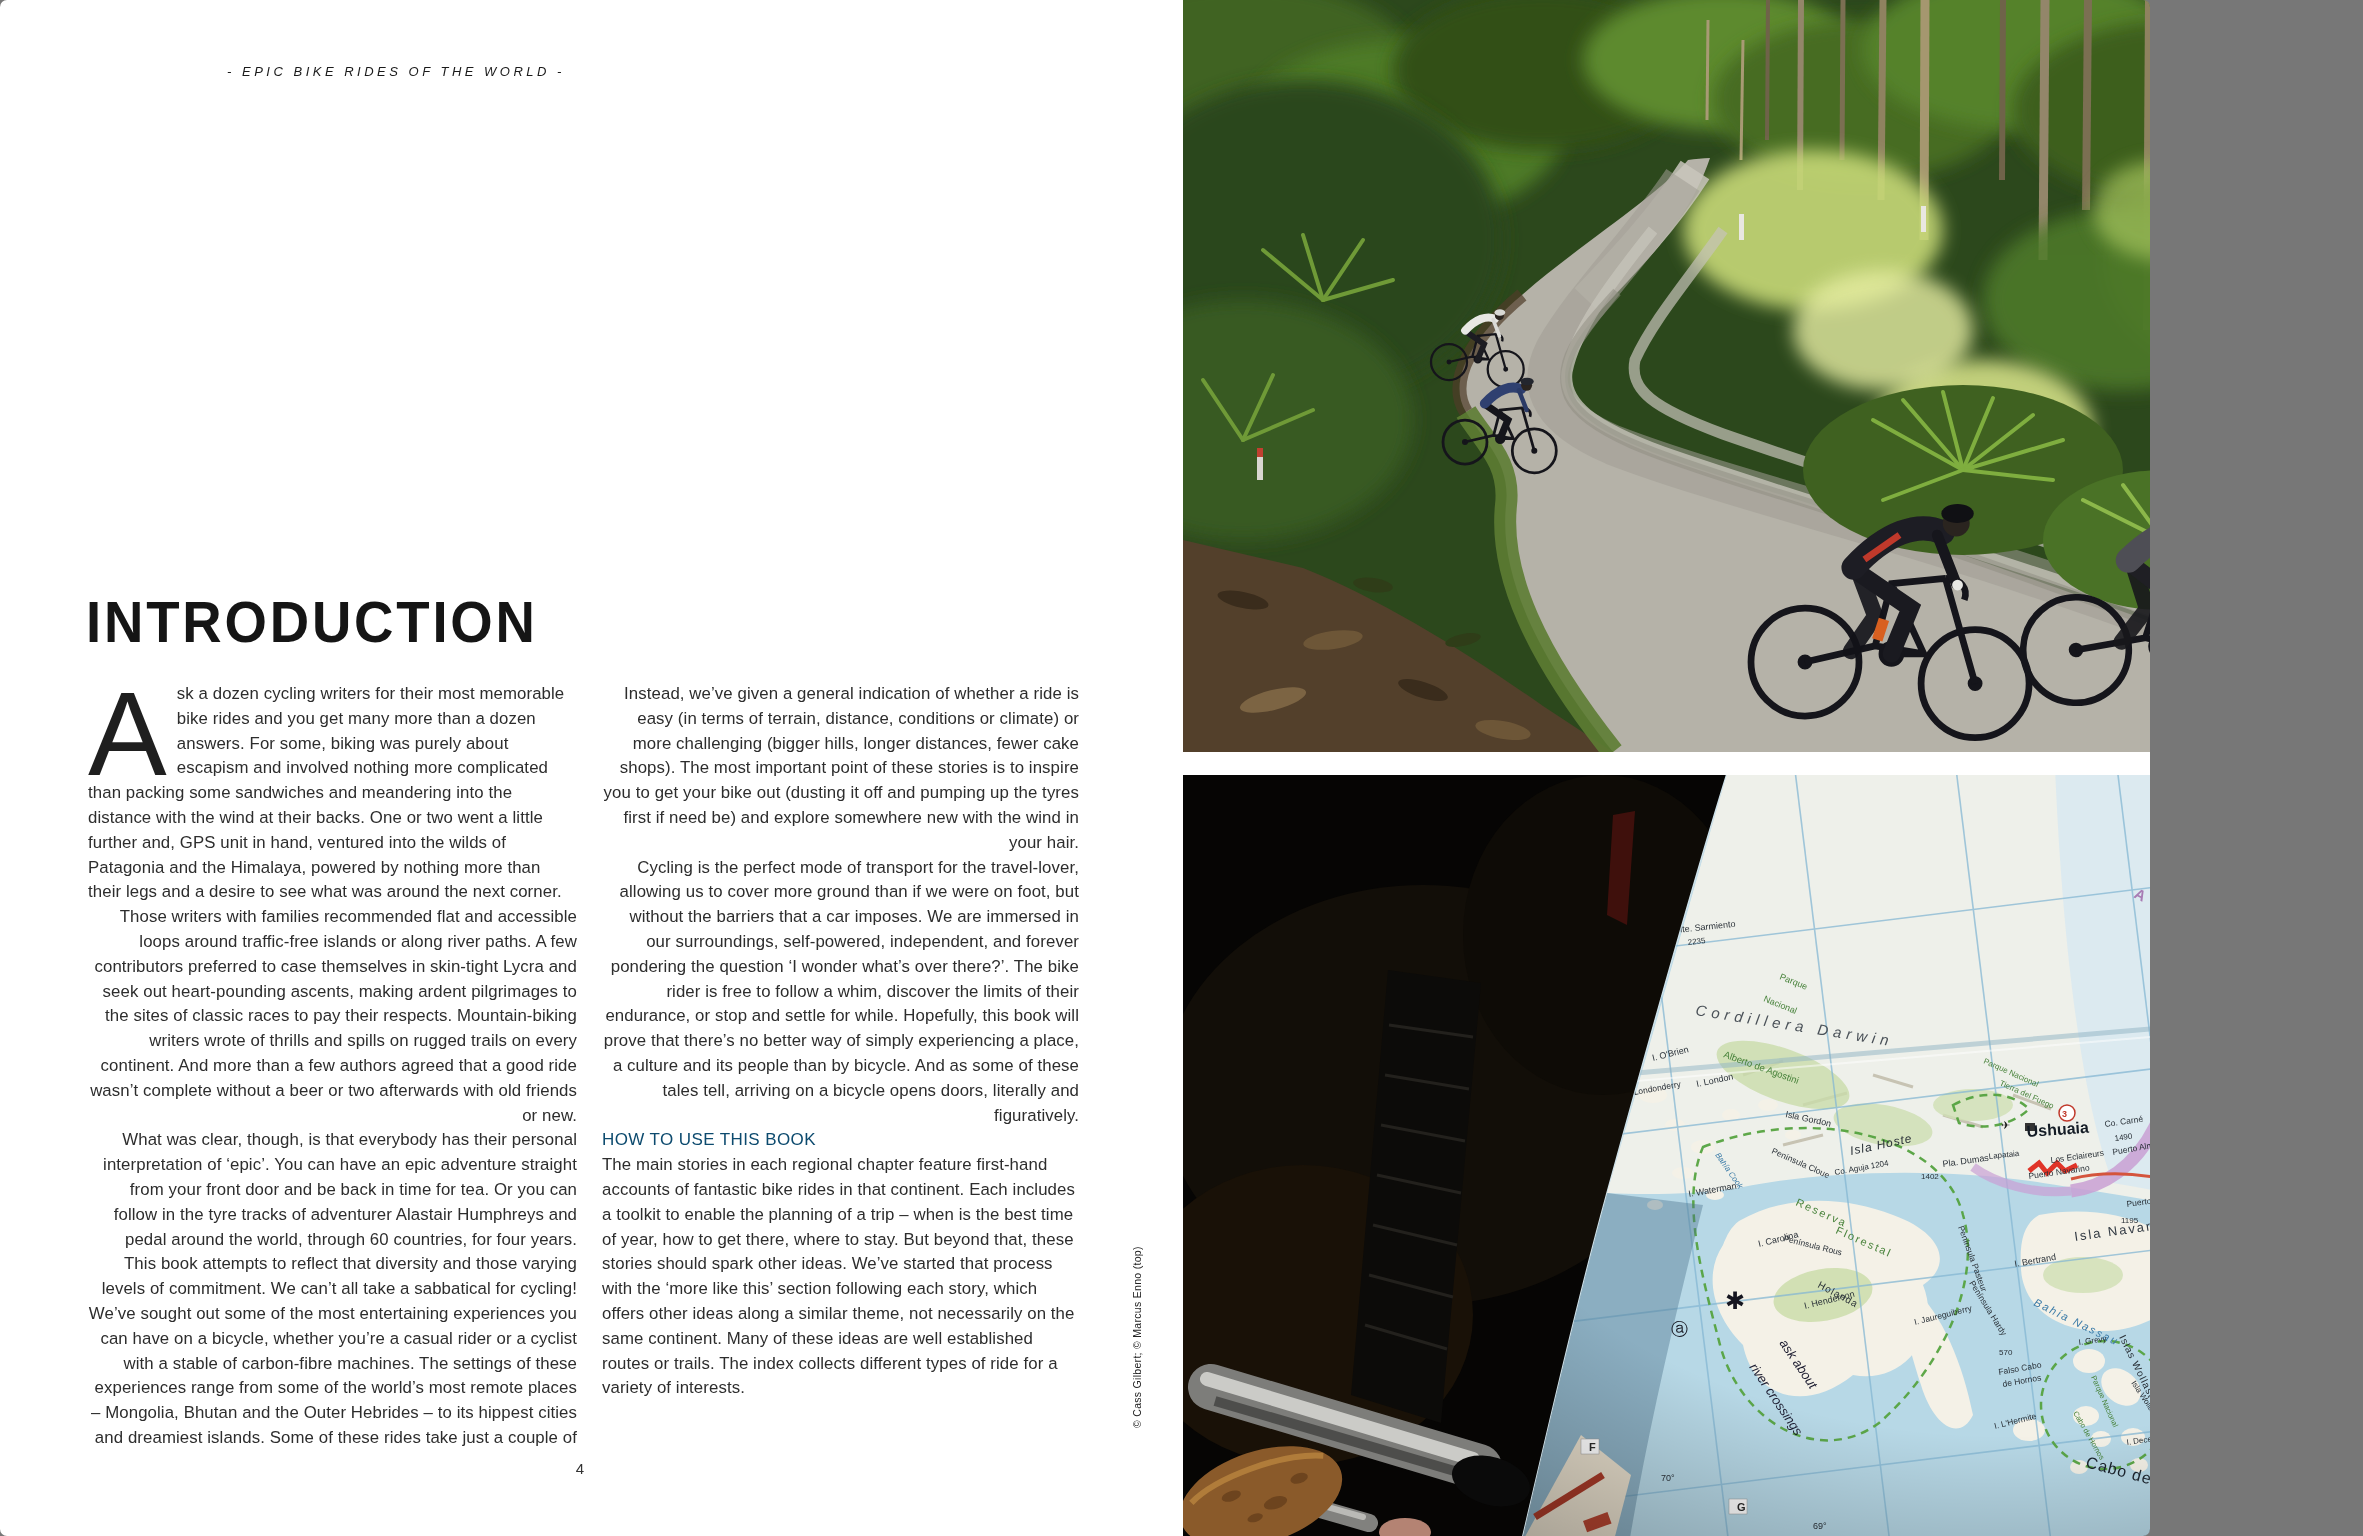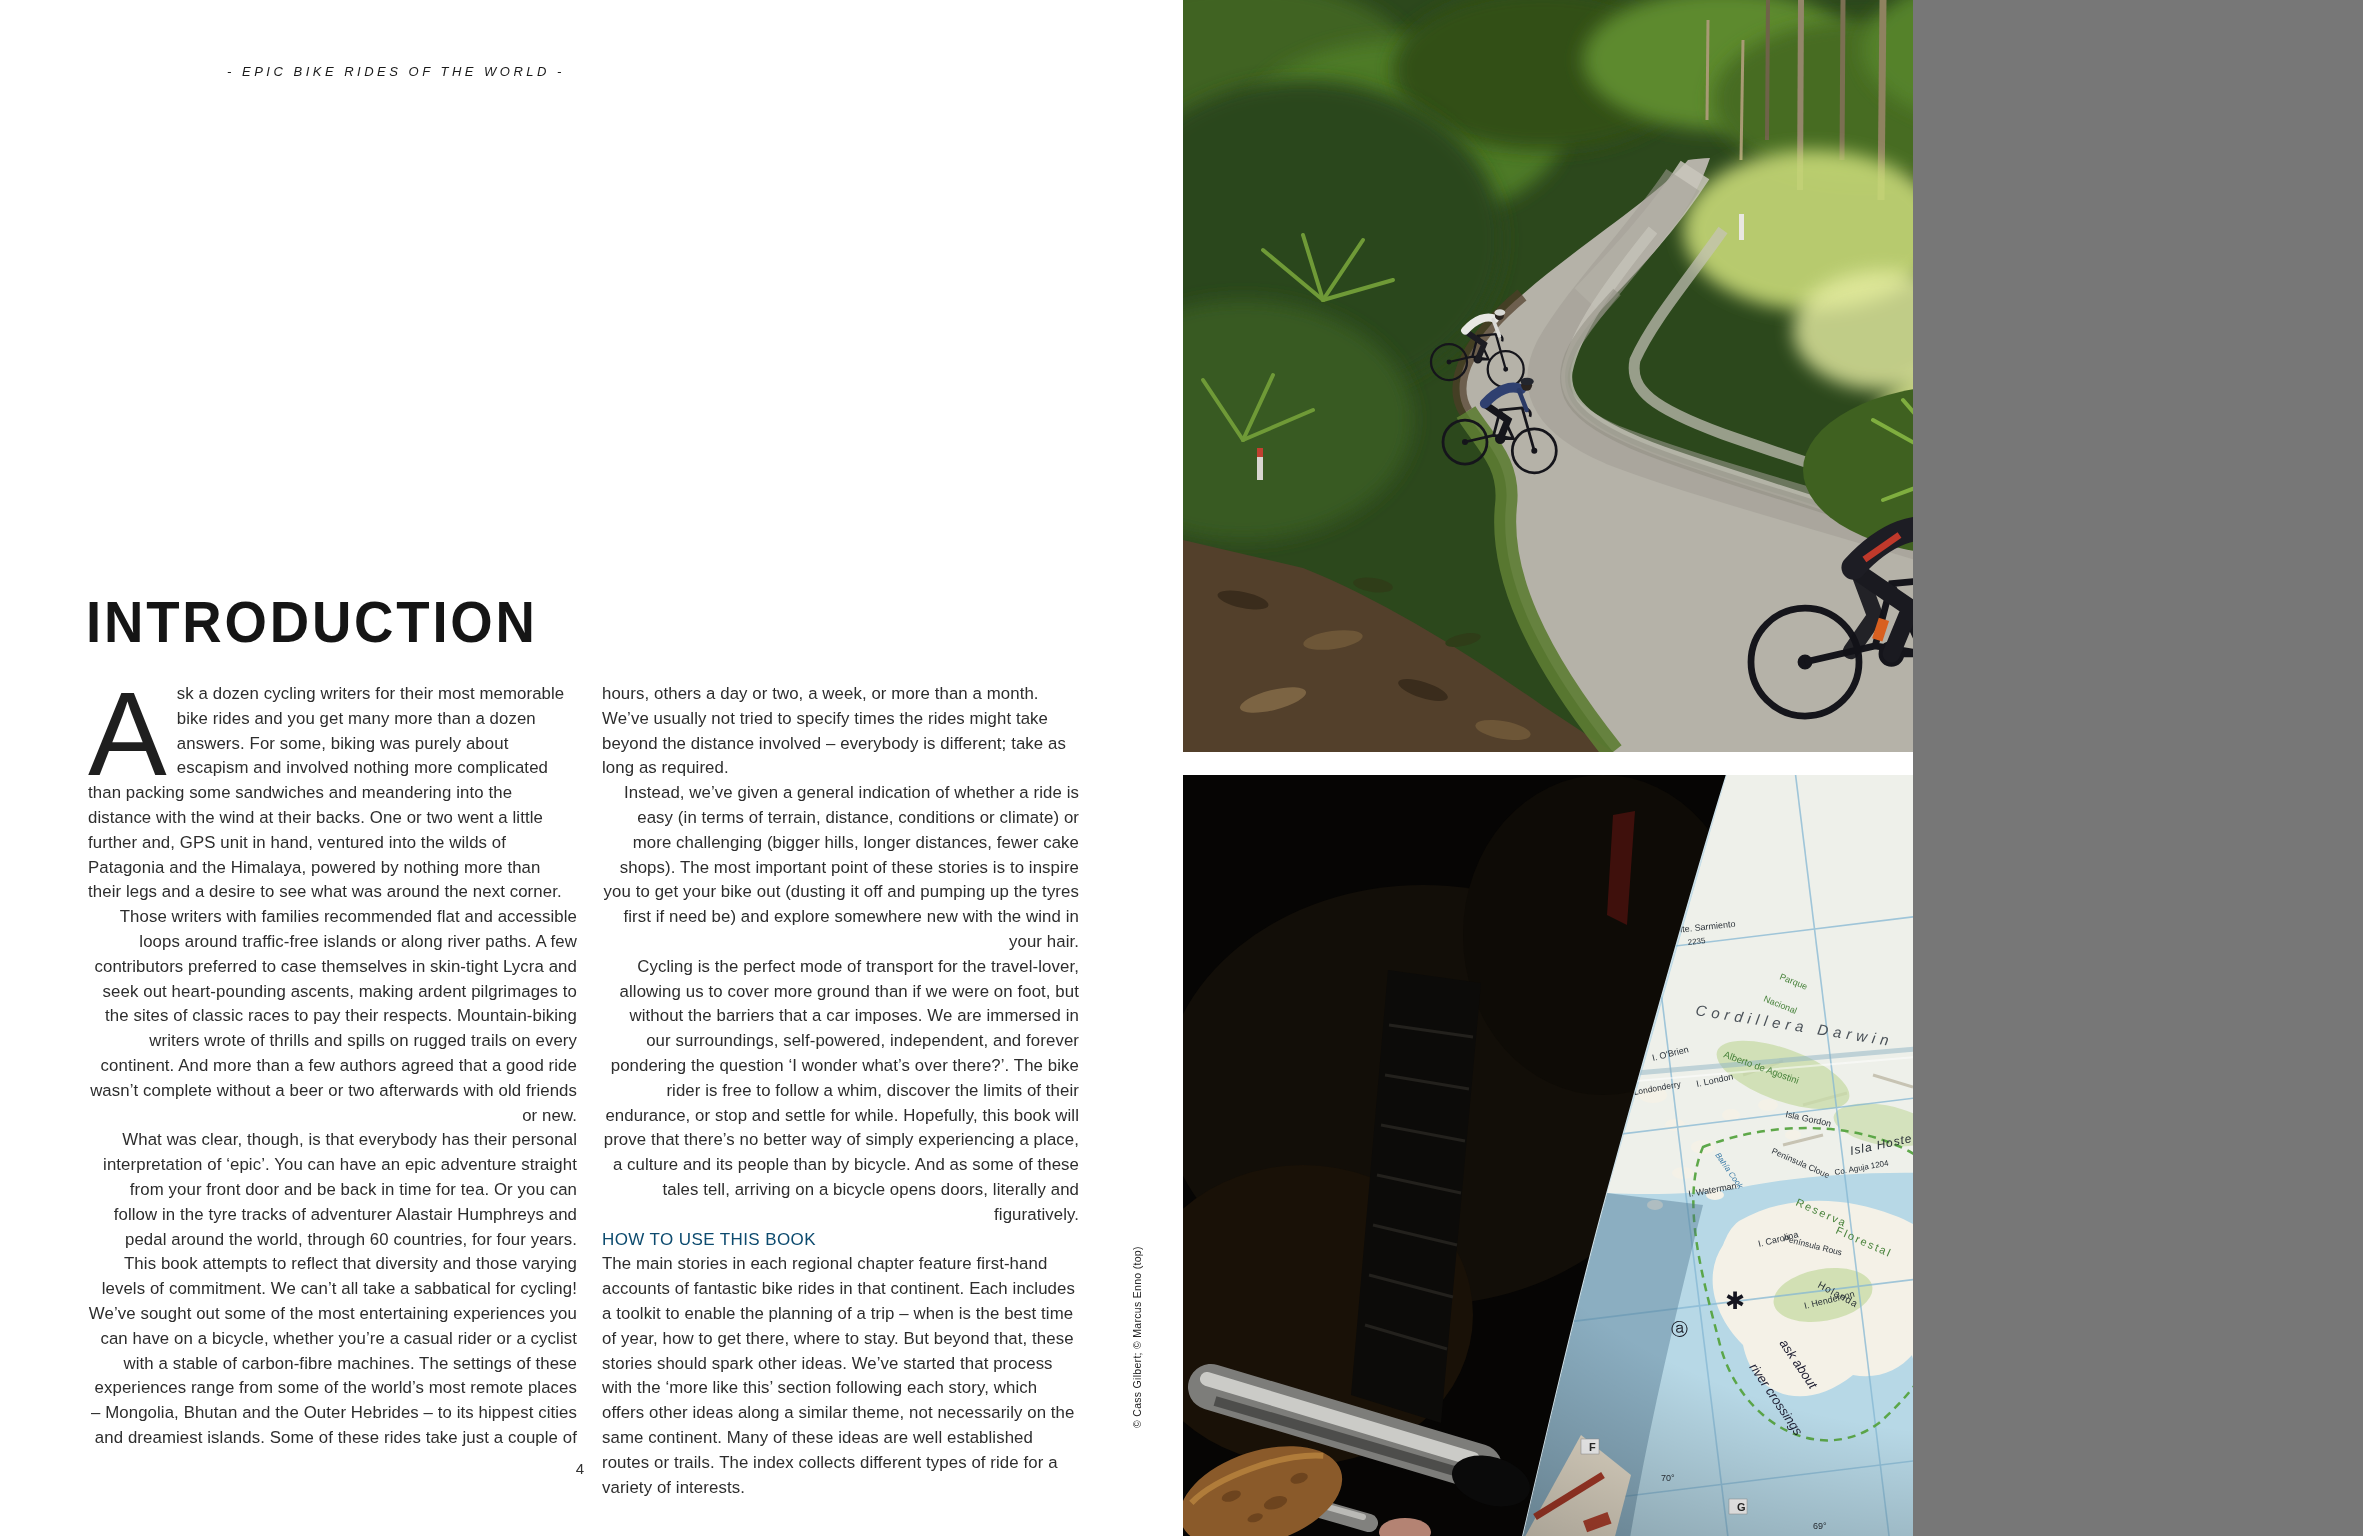--- a/index.html
+++ b/index.html
@@ -1,17 +1,17 @@
 <!DOCTYPE html>
 <html><head>
 <meta charset="utf-8">
 <style>
   html,body{margin:0;padding:0;background:#777;}
-  #page{position:relative;width:1913px;height:1536px;background:#ffffff;overflow:hidden;
-        font-family:"Liberation Sans",sans-serif;color:#2d2d2d;}
+  #page{position:relative;width:2150px;height:1536px;background:#ffffff;overflow:hidden;
+        font-family:"Liberation Sans",sans-serif;color:#2d2d2d;border-radius:7px;}
   .hdr{position:absolute;left:90px;top:64px;width:612px;text-align:center;font-size:13px;
        font-style:italic;letter-spacing:3.5px;color:#1a1a1a;white-space:nowrap;}
   .title{position:absolute;left:86px;top:588px;font-size:58px;font-weight:bold;letter-spacing:3px;
          color:#151515;transform:scaleX(.94);transform-origin:left top;white-space:nowrap;}
   .col{position:absolute;top:682px;font-size:16.8px;line-height:24.8px;letter-spacing:.1px;color:#2d2d2d;}
   #col1{left:88px;width:489px;}
   #col2{left:602px;width:477px;}
   .col p{margin:0;}
   .ind{text-indent:22px;text-align:right;}
   .dropcap{float:left;font-size:118px;line-height:92px;margin:6px 10px 0 0;color:#1f1f1f;font-weight:400;}
@@ -33,21 +33,20 @@
   <h1 class="title" style="margin:0;">INTRODUCTION</h1>
 
   <div class="col" id="col1">
     <p><span class="dropcap">A</span><span>sk a dozen cycling writers for their most memorable bike rides and you get many more than a dozen answers. For some, biking was purely about escapism and involved nothing more complicated than packing some sandwiches and meandering into the distance with the wind at their backs. One or two went a little further and, GPS unit in hand, ventured into the wilds of Patagonia and the Himalaya, powered by nothing more than their legs and a desire to see what was around the next corner.</span></p>
     <p class="ind">Those writers with families recommended flat and accessible loops around traffic-free islands or along river paths. A few contributors preferred to case themselves in skin-tight Lycra and seek out heart-pounding ascents, making ardent pilgrimages to the sites of classic races to pay their respects. Mountain-biking writers wrote of thrills and spills on rugged trails on every continent. And more than a few authors agreed that a good ride wasn’t complete without a beer or two afterwards with old friends or new.</p>
     <p class="ind">What was clear, though, is that everybody has their personal interpretation of ‘epic’. You can have an epic adventure straight from your front door and be back in time for tea. Or you can follow in the tyre tracks of adventurer Alastair Humphreys and pedal around the world, through 60 countries, for four years.</p>
     <p class="ind">This book attempts to reflect that diversity and those varying levels of commitment. We can’t all take a sabbatical for cycling! We’ve sought out some of the most entertaining experiences you can have on a bicycle, whether you’re a casual rider or a cyclist with a stable of carbon-fibre machines. The settings of these experiences range from some of the world’s most remote places – Mongolia, Bhutan and the Outer Hebrides – to its hippest cities and dreamiest islands. Some of these rides take just a couple of</p>
   </div>
 
   <div class="col" id="col2">
-    <p>hours, others a day or two, a week, or more than a month. We’ve usually not tried to specify times the rides might take beyond the distance involved – everybody is different; take as long as required.</p>
     <p class="ind">Instead, we’ve given a general indication of whether a ride is easy (in terms of terrain, distance, conditions or climate) or more challenging (bigger hills, longer distances, fewer cake shops). The most important point of these stories is to inspire you to get your bike out (dusting it off and pumping up the tyres first if need be) and explore somewhere new with the wind in your hair.</p>
     <p class="ind">Cycling is the perfect mode of transport for the travel-lover, allowing us to cover more ground than if we were on foot, but without the barriers that a car imposes. We are immersed in our surroundings, self-powered, independent, and forever pondering the question ‘I wonder what’s over there?’. The bike rider is free to follow a whim, discover the limits of their endurance, or stop and settle for while. Hopefully, this book will prove that there’s no better way of simply experiencing a place, a culture and its people than by bicycle. And as some of these tales tell, arriving on a bicycle opens doors, literally and figuratively.</p>
     <p class="subhead">HOW TO USE THIS BOOK</p>
     <p>The main stories in each regional chapter feature first-hand accounts of fantastic bike rides in that continent. Each includes a toolkit to enable the planning of a trip – when is the best time of year, how to get there, where to stay. But beyond that, these stories should spark other ideas. We’ve started that process with the ‘more like this’ section following each story, which offers other ideas along a similar theme, not necessarily on the same continent. Many of these ideas are well established routes or trails. The index collects different types of ride for a variety of interests.</p>
   </div>
 
   <div class="pageno">4</div>
   <div class="credit">© Cass Gilbert; © Marcus Enno (top)</div>
 
   <svg id="photo-top" role="img" width="1180" height="752" viewBox="0 0 1180 752" aria-label="Four cyclists descend a winding gravel road through dense green forest">

